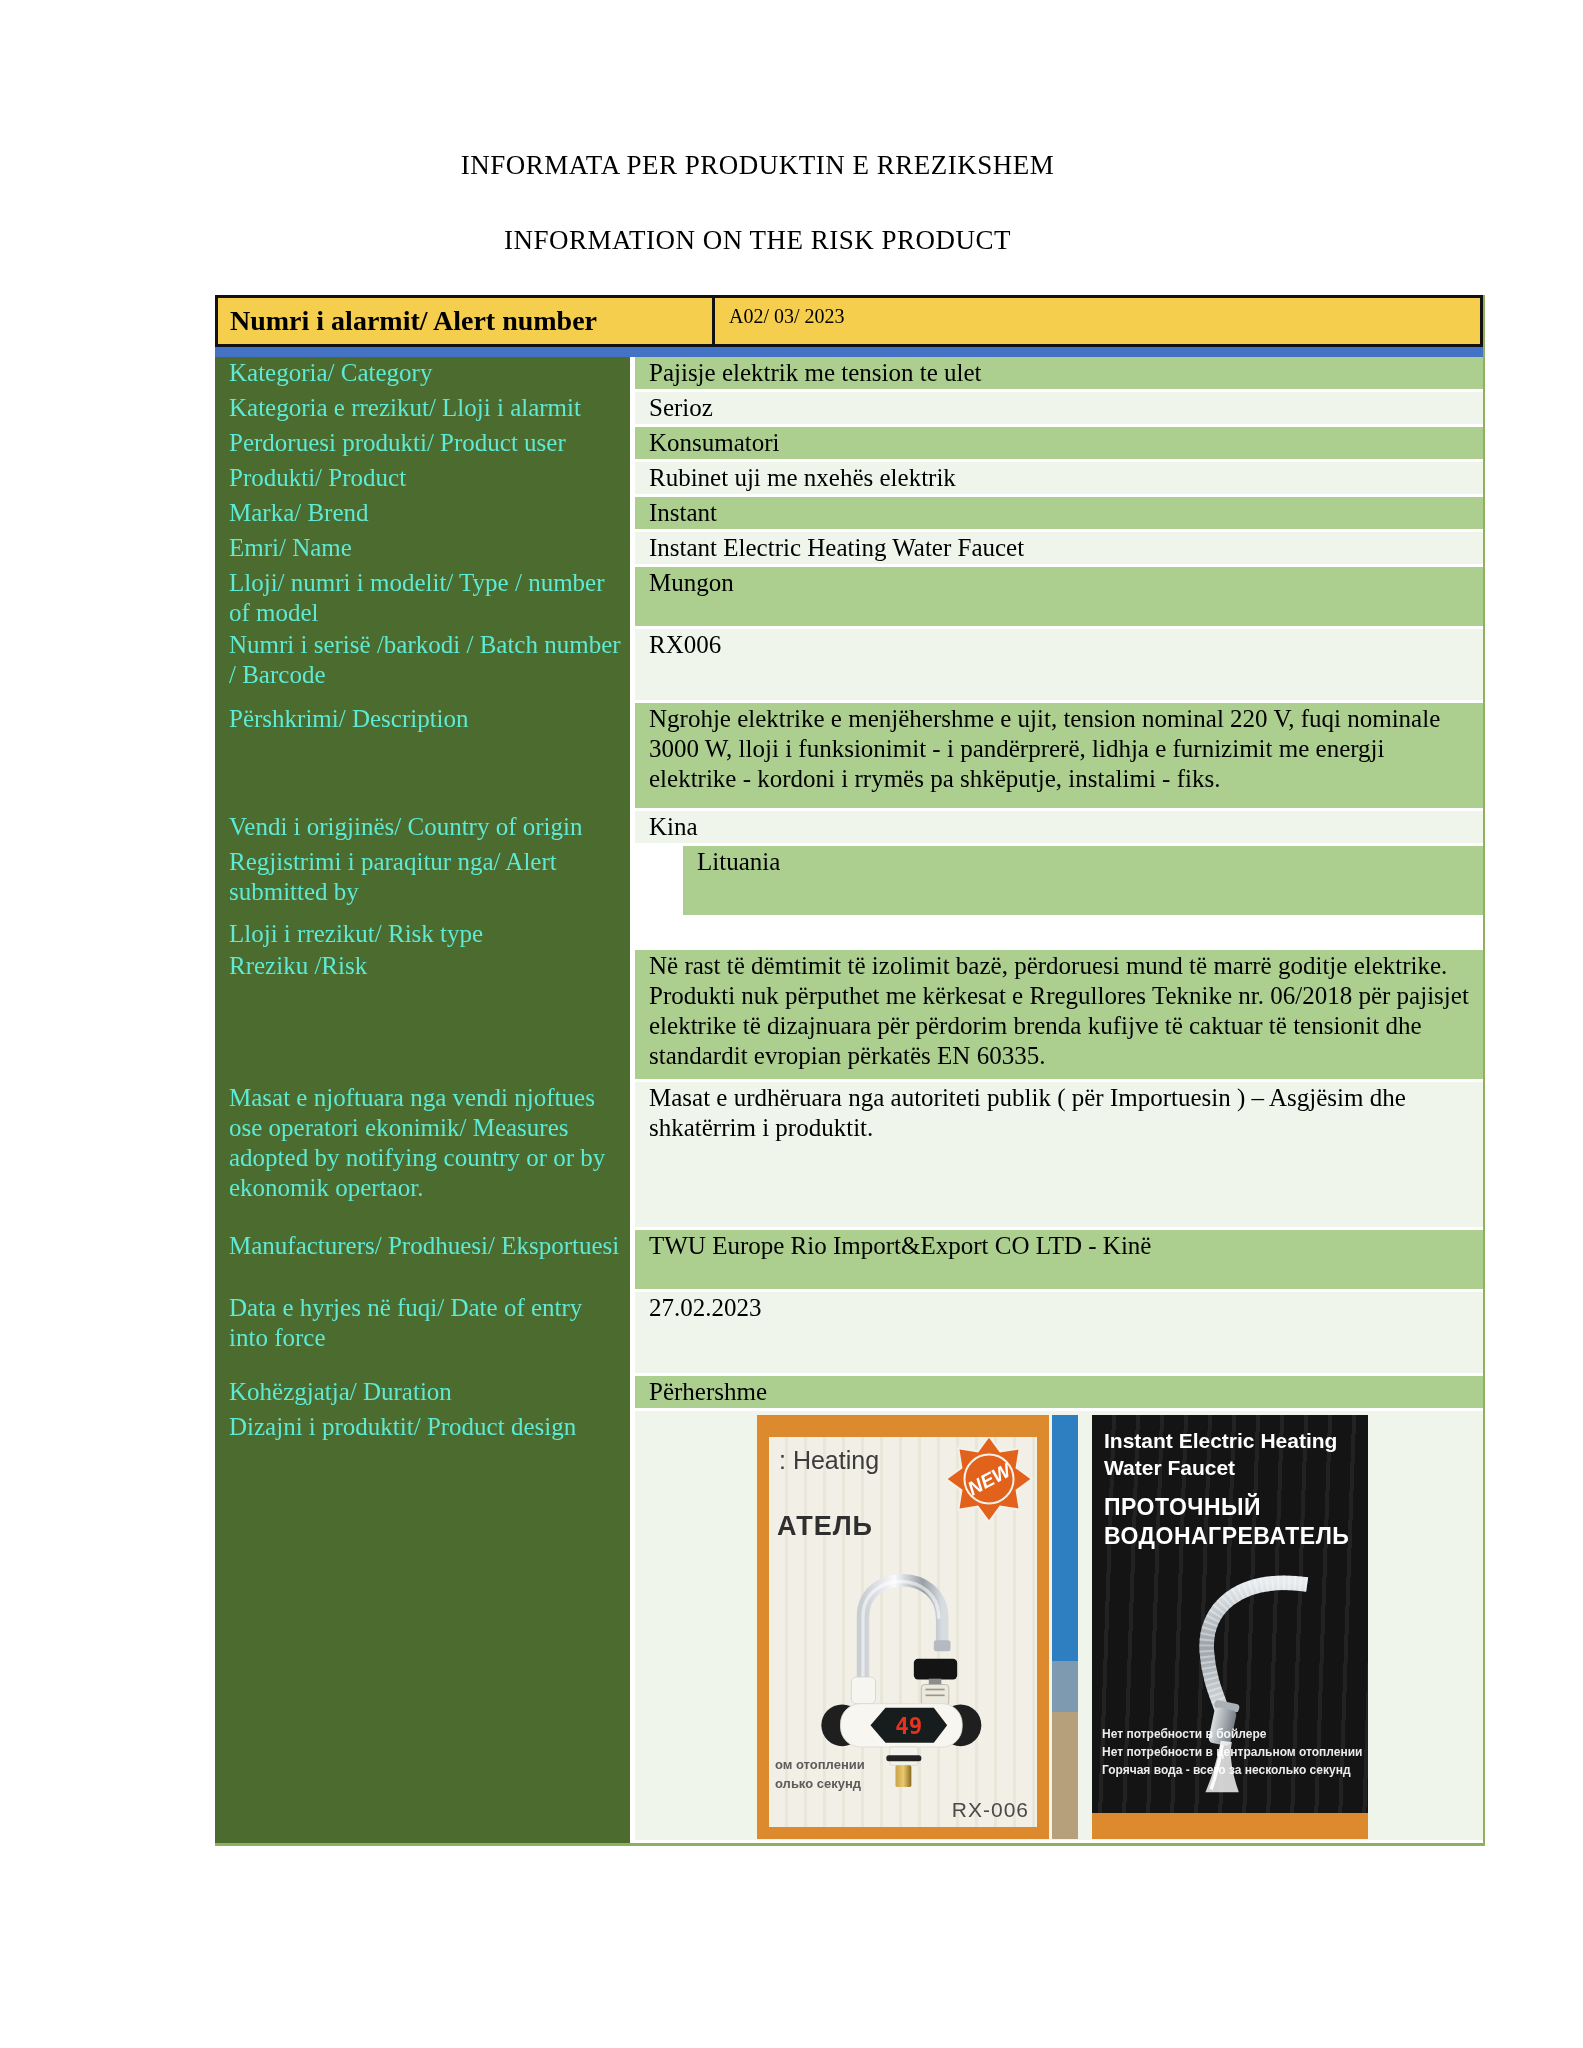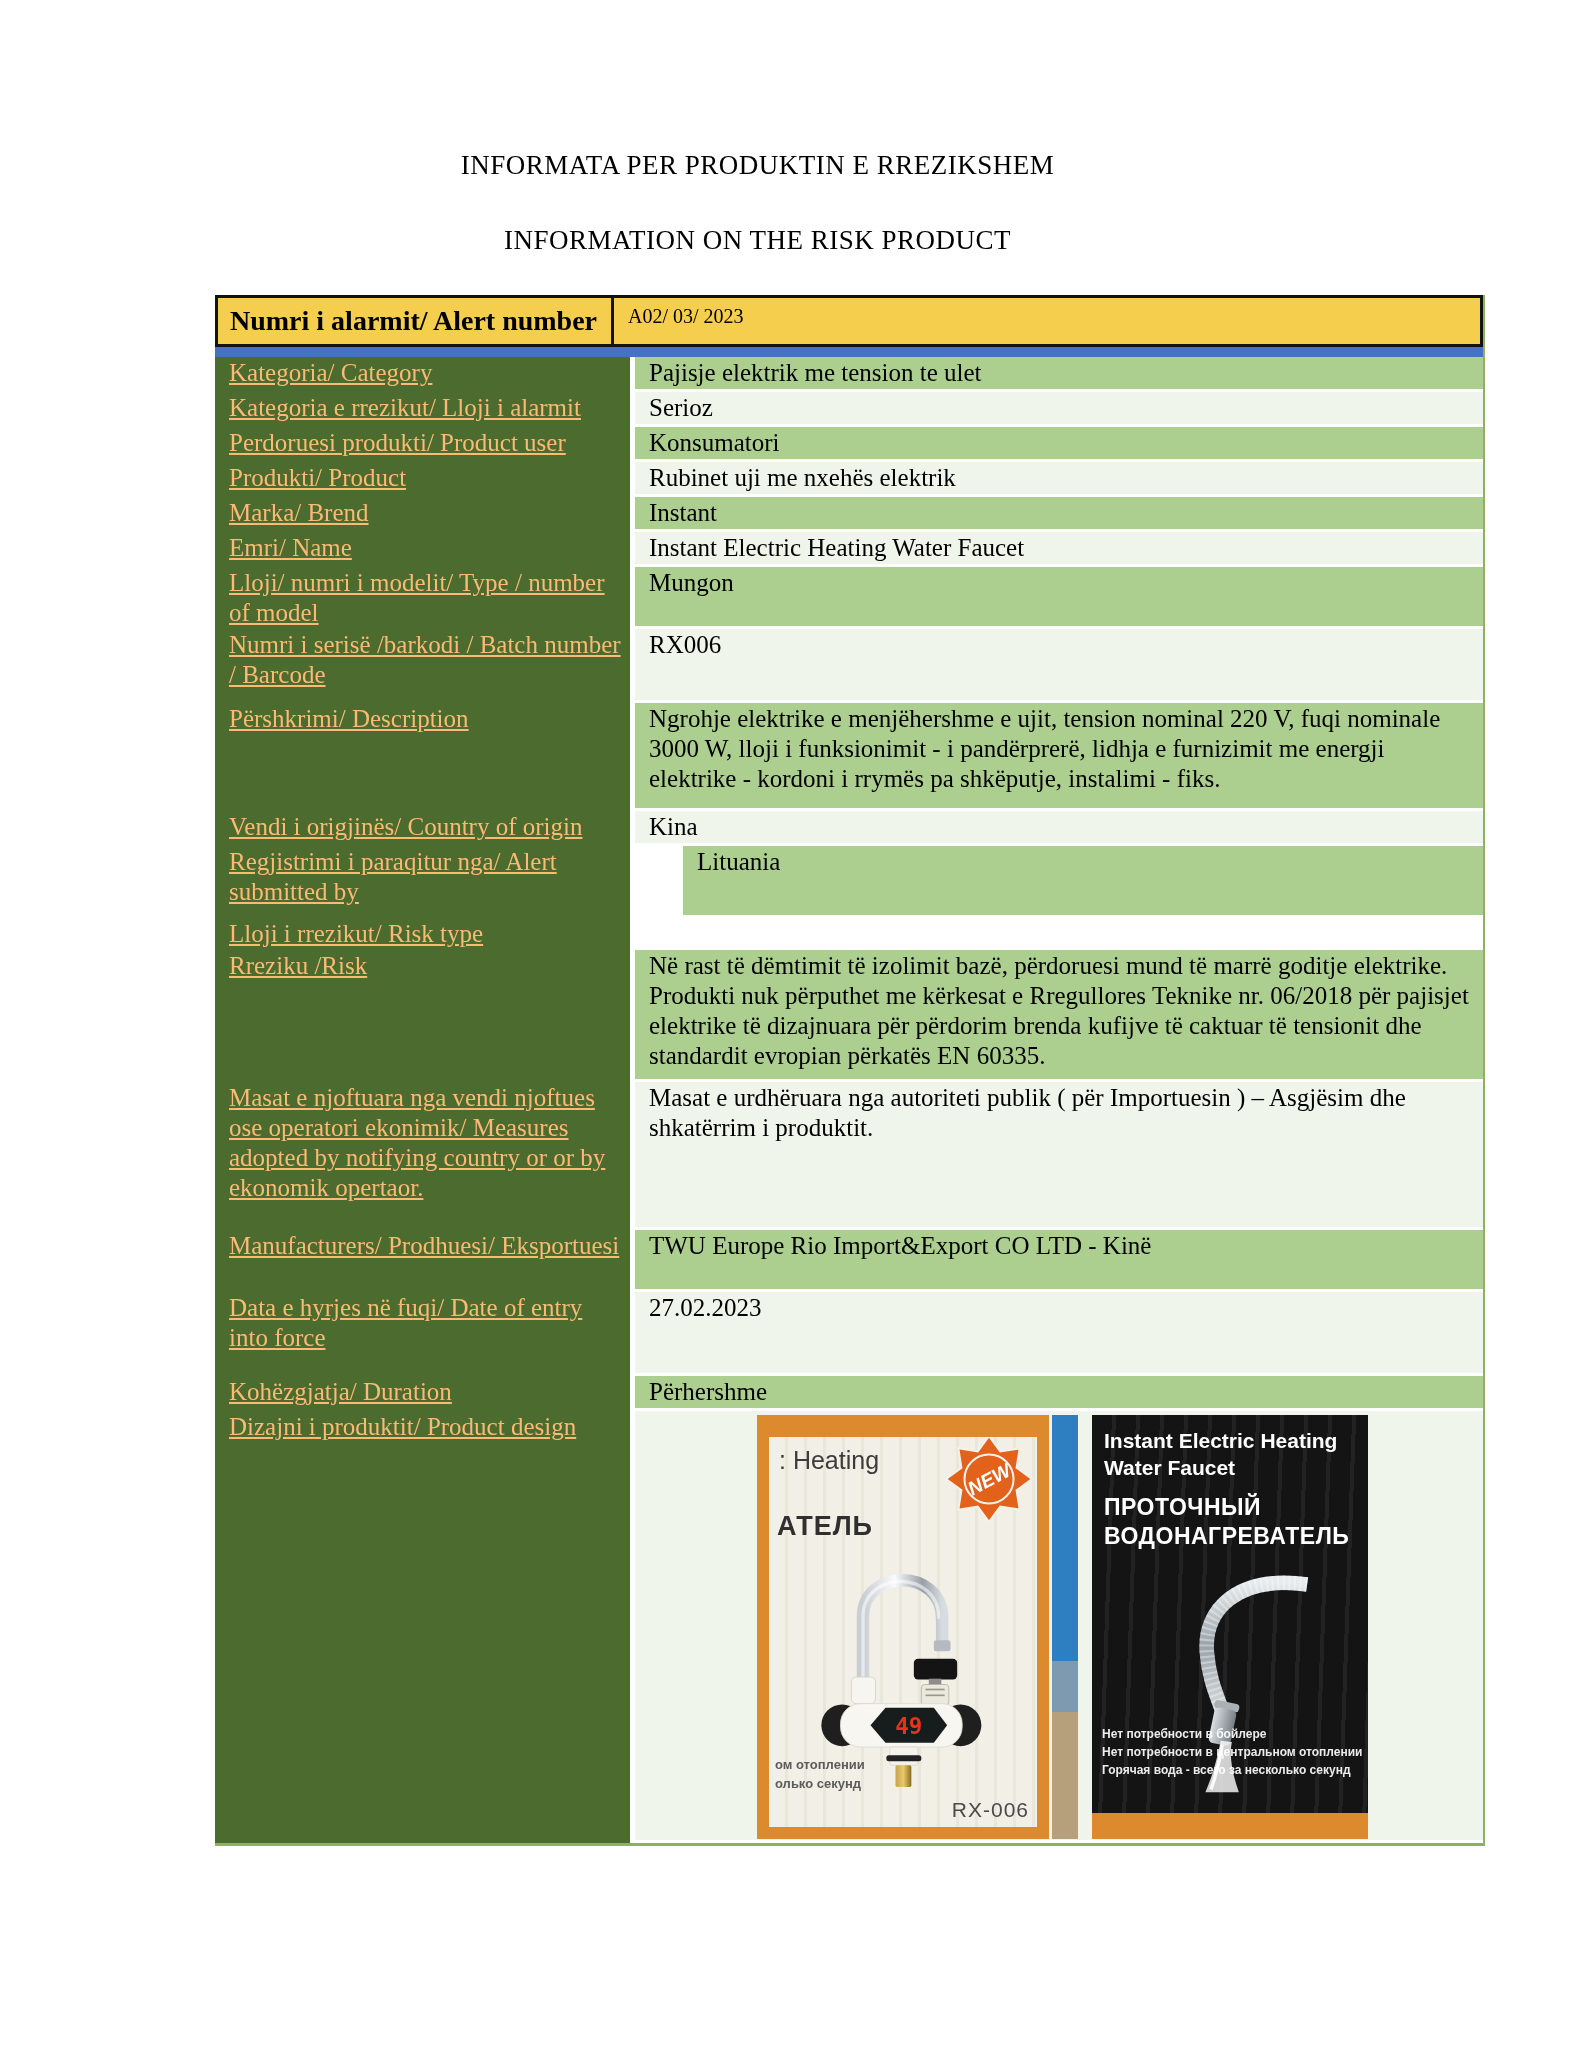--- a/index.html
+++ b/index.html
@@ -13,30 +13,30 @@
 
   .risk-table {
     position:absolute; left:215px; top:295px; width:1270px;
     border-right:2px solid #8FB05C; border-bottom:3px solid #8FB05C;
     box-sizing:border-box;
   }
   .header-row {
     display:flex; background:#F6CE4E; border:3px solid #121212; box-sizing:border-box;
   }
   .header-row .h-label {
-    width:396px; font-weight:bold; font-size:28px; padding:7px 4px 7px 12px;
+    width:497px; font-weight:bold; font-size:28px; padding:7px 4px 7px 12px;
     border-right:3px solid #121212; box-sizing:border-box;
   }
   .header-row .h-value { flex:1; font-weight:normal; font-size:20px; padding:7px 20px 7px 14px; }
   .blue-band { height:10px; background:#4472C4; }
 
   .row { display:flex; }
   .cell-label {
-    width:415px; background:#4B6B2F; color:#fdba74; font-size:25px; line-height:30px;
-    padding:1px 6px 1px 14px; box-sizing:border-box;text-decoration:underline;
+    width:415px; background:#4B6B2F; color:#5eead4; font-size:25px; line-height:30px;
+    padding:1px 6px 1px 14px; box-sizing:border-box;
   }
   .cell-value {
     flex:1; font-size:25px; line-height:30px; padding:1px 8px 1px 14px;
     border-left:5px solid #ffffff; border-bottom:3px solid #ffffff; box-sizing:border-box;
   }
   .cell-value.green { background:#ACCF90; }
   .cell-value.light { background:#EFF5EA; }
   .cell-value.small { font-size:21px; line-height:28px; padding-top:4px; }
 
   

